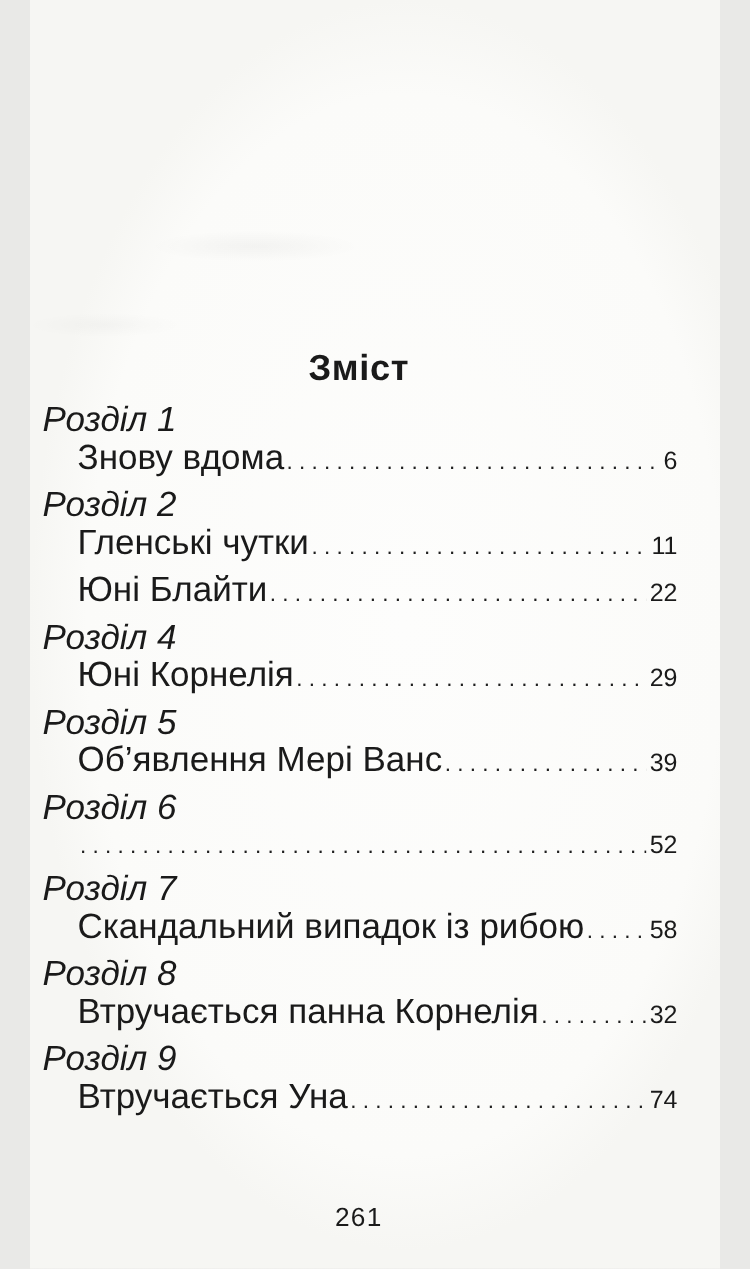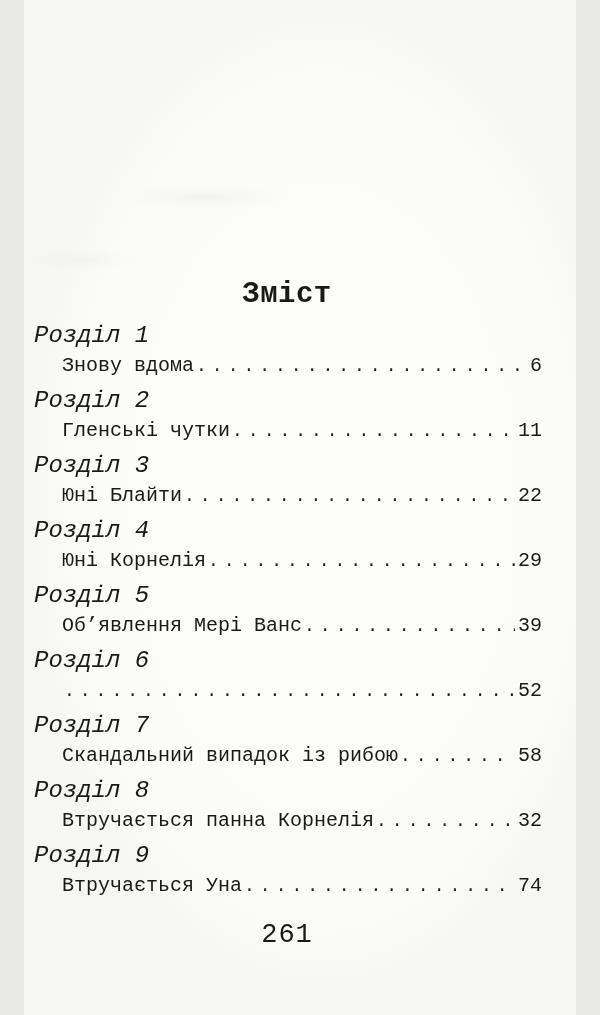--- a/index.html
+++ b/index.html
@@ -10,21 +10,21 @@
   .page {
     position: relative;
     width: 552px;
     height: 1015px;
     margin: 0 auto;
     background:
       radial-gradient(ellipse 120px 18px at 180px 197px, rgba(0,0,0,0.035), rgba(0,0,0,0) 70%),
       radial-gradient(ellipse 90px 14px at 60px 260px, rgba(0,0,0,0.025), rgba(0,0,0,0) 70%),
       radial-gradient(ellipse 300px 500px at 300px 500px, #fdfdfc, #fbfbf9 85%, #f6f6f3 100%);
     color: #1a1a1a;
-    font-family: Liberation Mono, monospace;
+    font-family: Liberation Sans, sans-serif;
     overflow: hidden;
   }
   .content {
     position: absolute;
     left: 8px;
     width: 510px;
     top: 0;
   }
   .doc-title {
     position: absolute;
@@ -41,33 +41,33 @@
     position: absolute;
     top: 324px;
     left: 0;
     width: 100%;
   }
   .chapter {
     margin-bottom: 11px;
   }
   .chapter-label {
     font-style: italic;
-    font-size: 24px;
+    font-size: 28px;
     line-height: 24px;
     padding-left: 2px;
   }
   .chapter-line {
     display: flex;
     align-items: baseline;
     margin-top: 6px;
     line-height: 24px;
     padding-left: 30px;
   }
   .chapter-title {
-    font-size: 20px;
+    font-size: 28px;
     white-space: nowrap;
     flex: 0 0 auto;
   }
   .dots {
     flex: 1 1 auto;
     min-width: 0;
     overflow: hidden;
     white-space: nowrap;
     font-size: 18px;
     margin-left: 2px;
@@ -78,25 +78,25 @@
     content: "....................................................................................................................................";
     letter-spacing: 5px;
   }
   .chapter-page {
     flex: 0 0 auto;
     font-size: 20px;
     text-align: right;
   }
   .footer-page-number {
     position: absolute;
-    top: 920px;
+    top: 963px;
     left: 0;
     width: 100%;
     text-align: center;
-    font-size: 27px;
+    font-size: 21px;
     letter-spacing: 1px;
   }
 </style>
 </head>
 <body>
 
 <div class="page">
   <div class="content">
     <div class="doc-title">Зміст</div>
 
@@ -113,21 +113,20 @@
   <div class="chapter">
     <div class="chapter-label">Розділ 2</div>
     <div class="chapter-line">
       <span class="chapter-title">Гленські чутки</span>
       <span class="dots"></span>
       <span class="chapter-page">11</span>
     </div>
   </div>
 
   <div class="chapter">
-    <div class="chapter-label">Розділ 3</div>
     <div class="chapter-line">
       <span class="chapter-title">Юні Блайти</span>
       <span class="dots"></span>
       <span class="chapter-page">22</span>
     </div>
   </div>
 
   <div class="chapter">
     <div class="chapter-label">Розділ 4</div>
     <div class="chapter-line">

